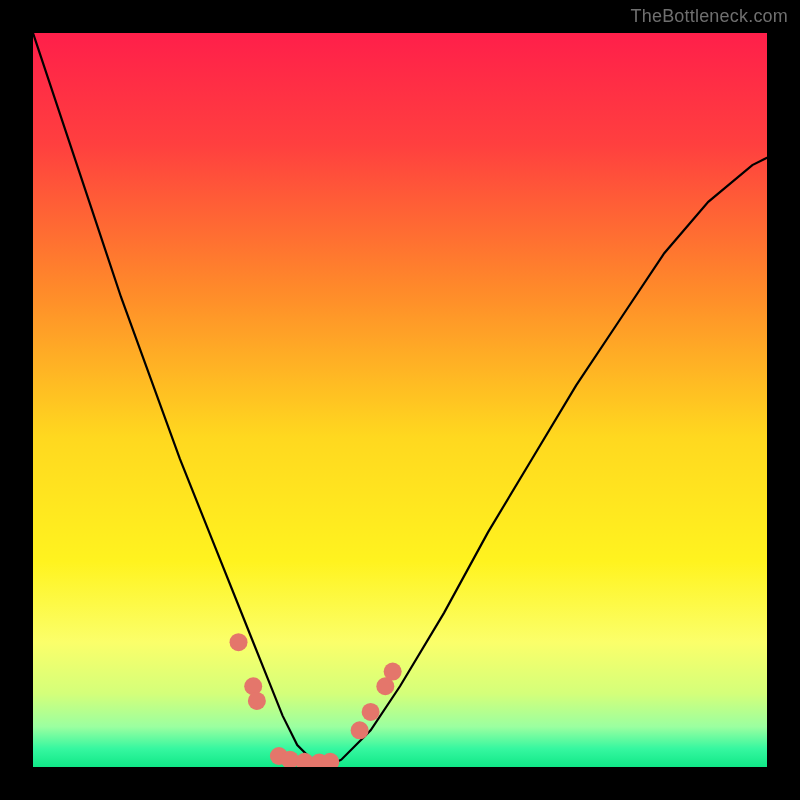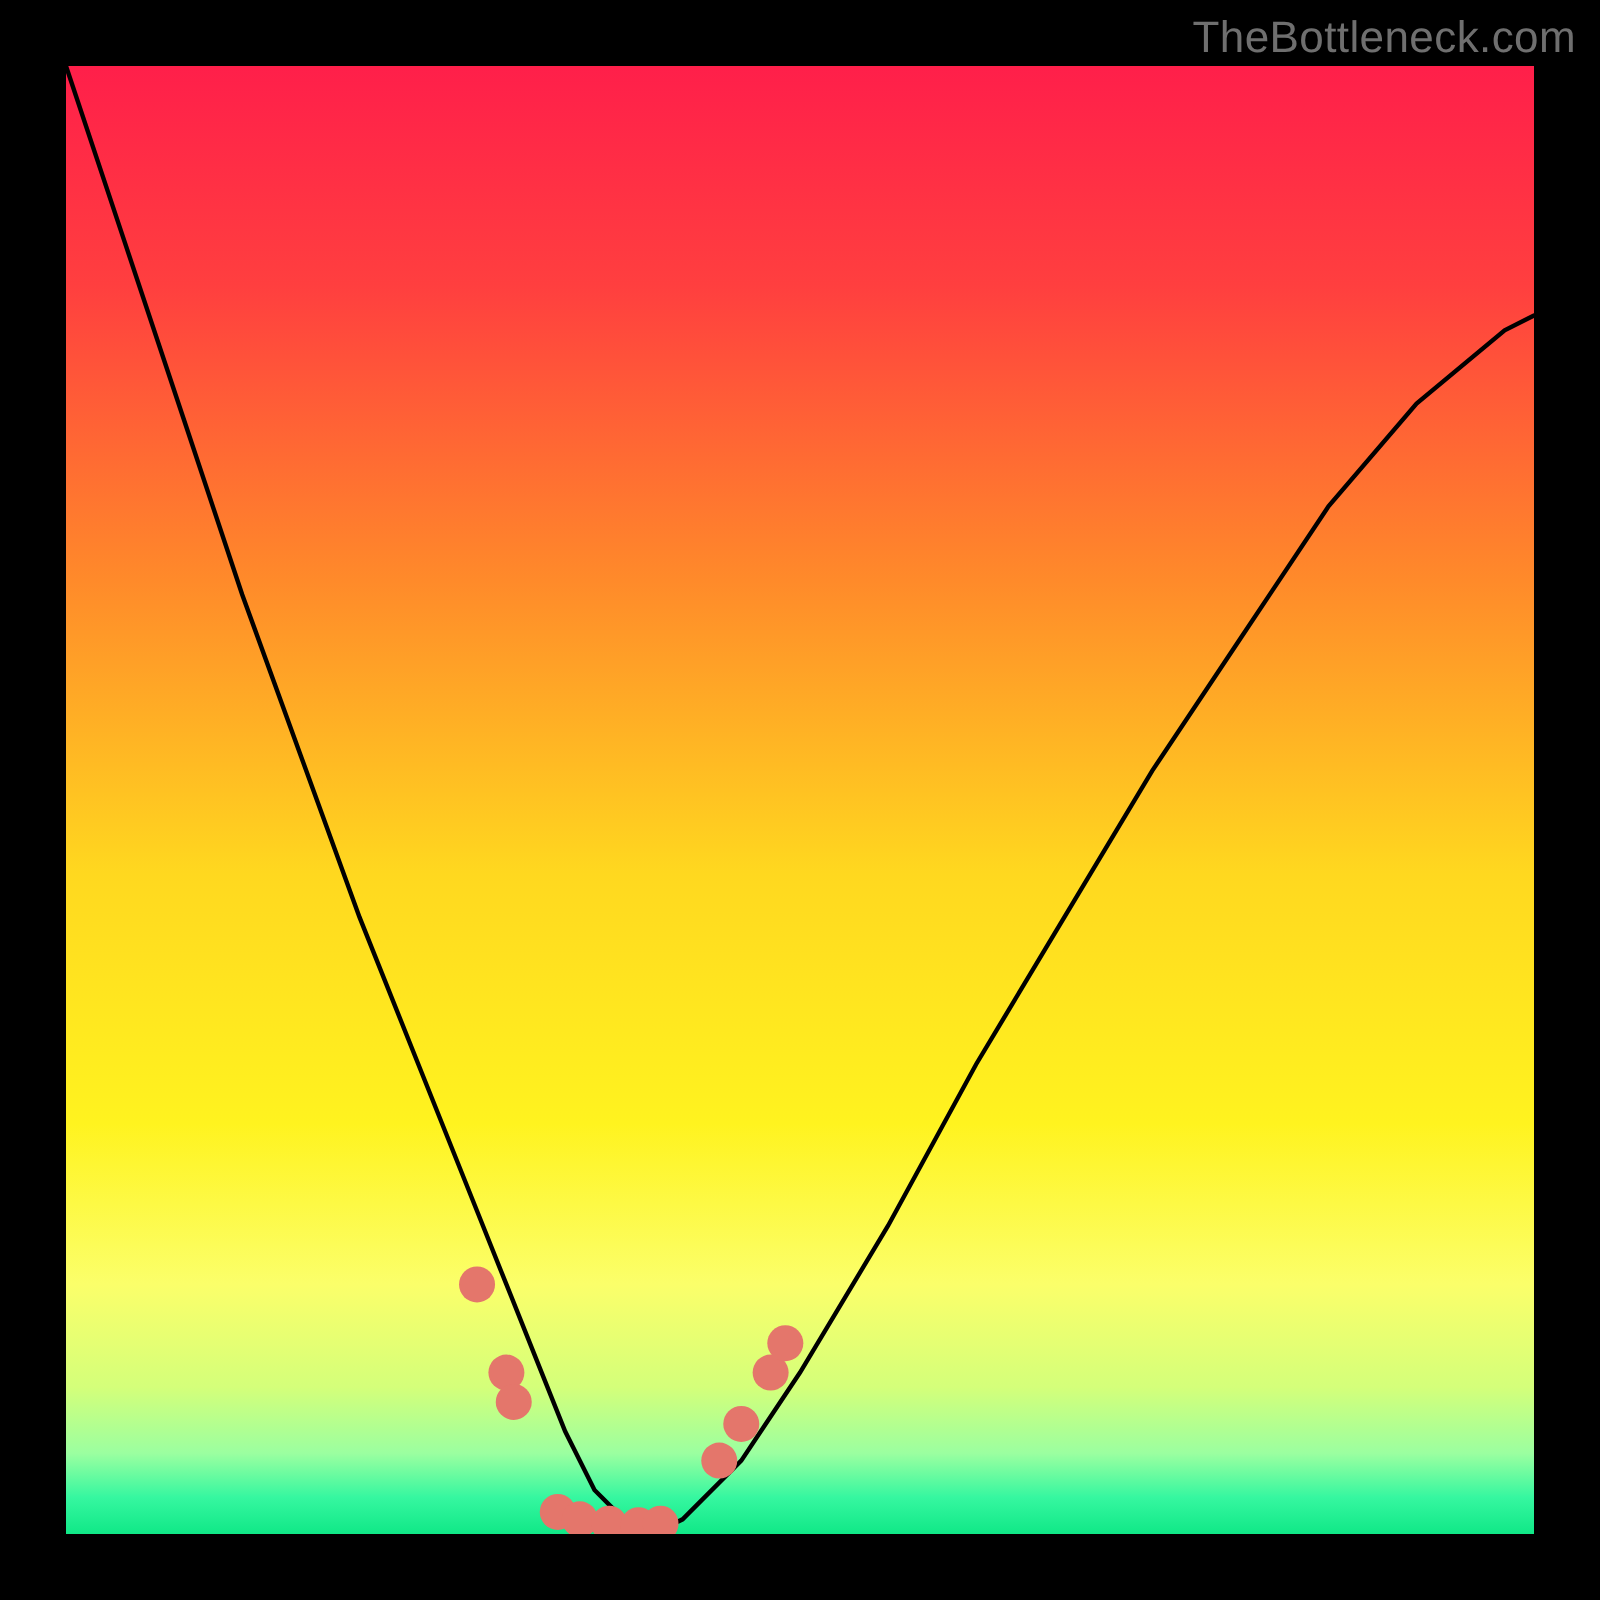--- a/index.html
+++ b/index.html
@@ -25,21 +25,21 @@
     top: 33px;
     width: 734px;
     height: 734px;
     
   }
   .watermark {
     position: absolute;
     top: 6px;
     right: 12px;
     color: #6f6f6f;
-    font-size: 22px;
+    font-size: 18px;
     font-weight: 500;
     letter-spacing: 0.2px;
     text-align: right;
     user-select: none;
   }
 </style>
 </head>
 <body>
 
 <div class="frame">

